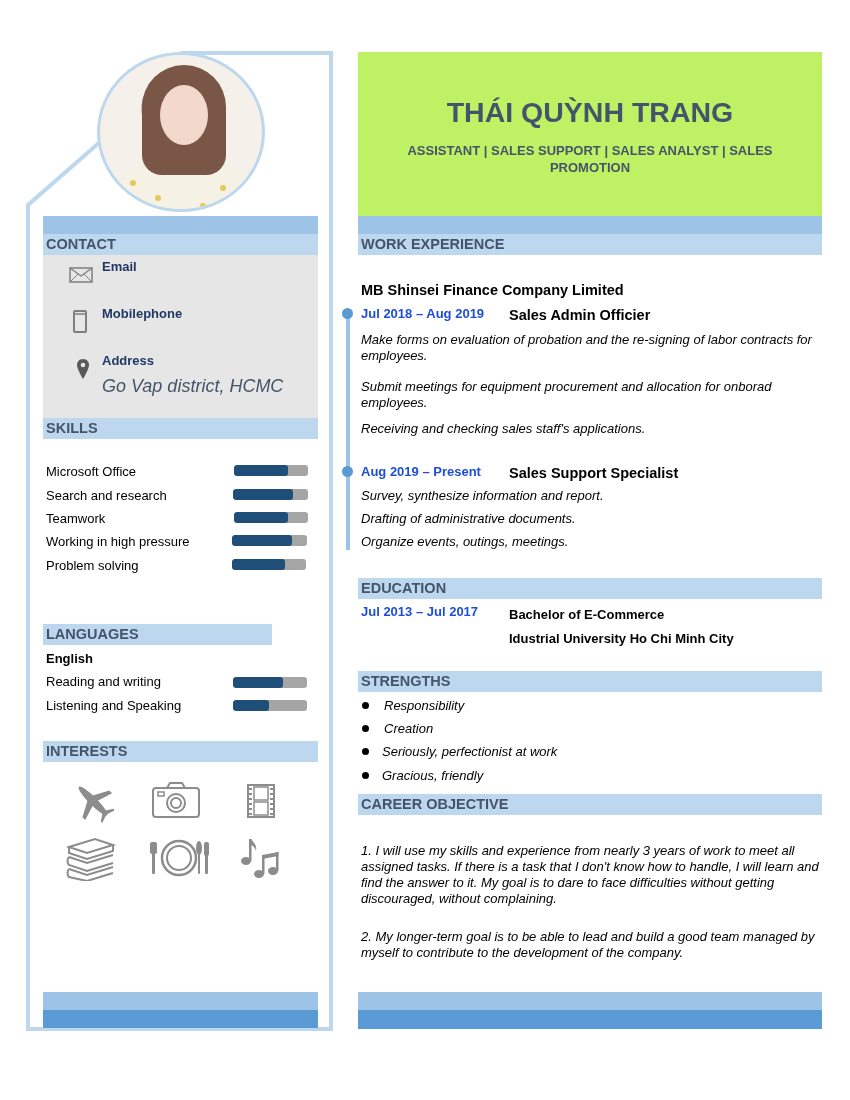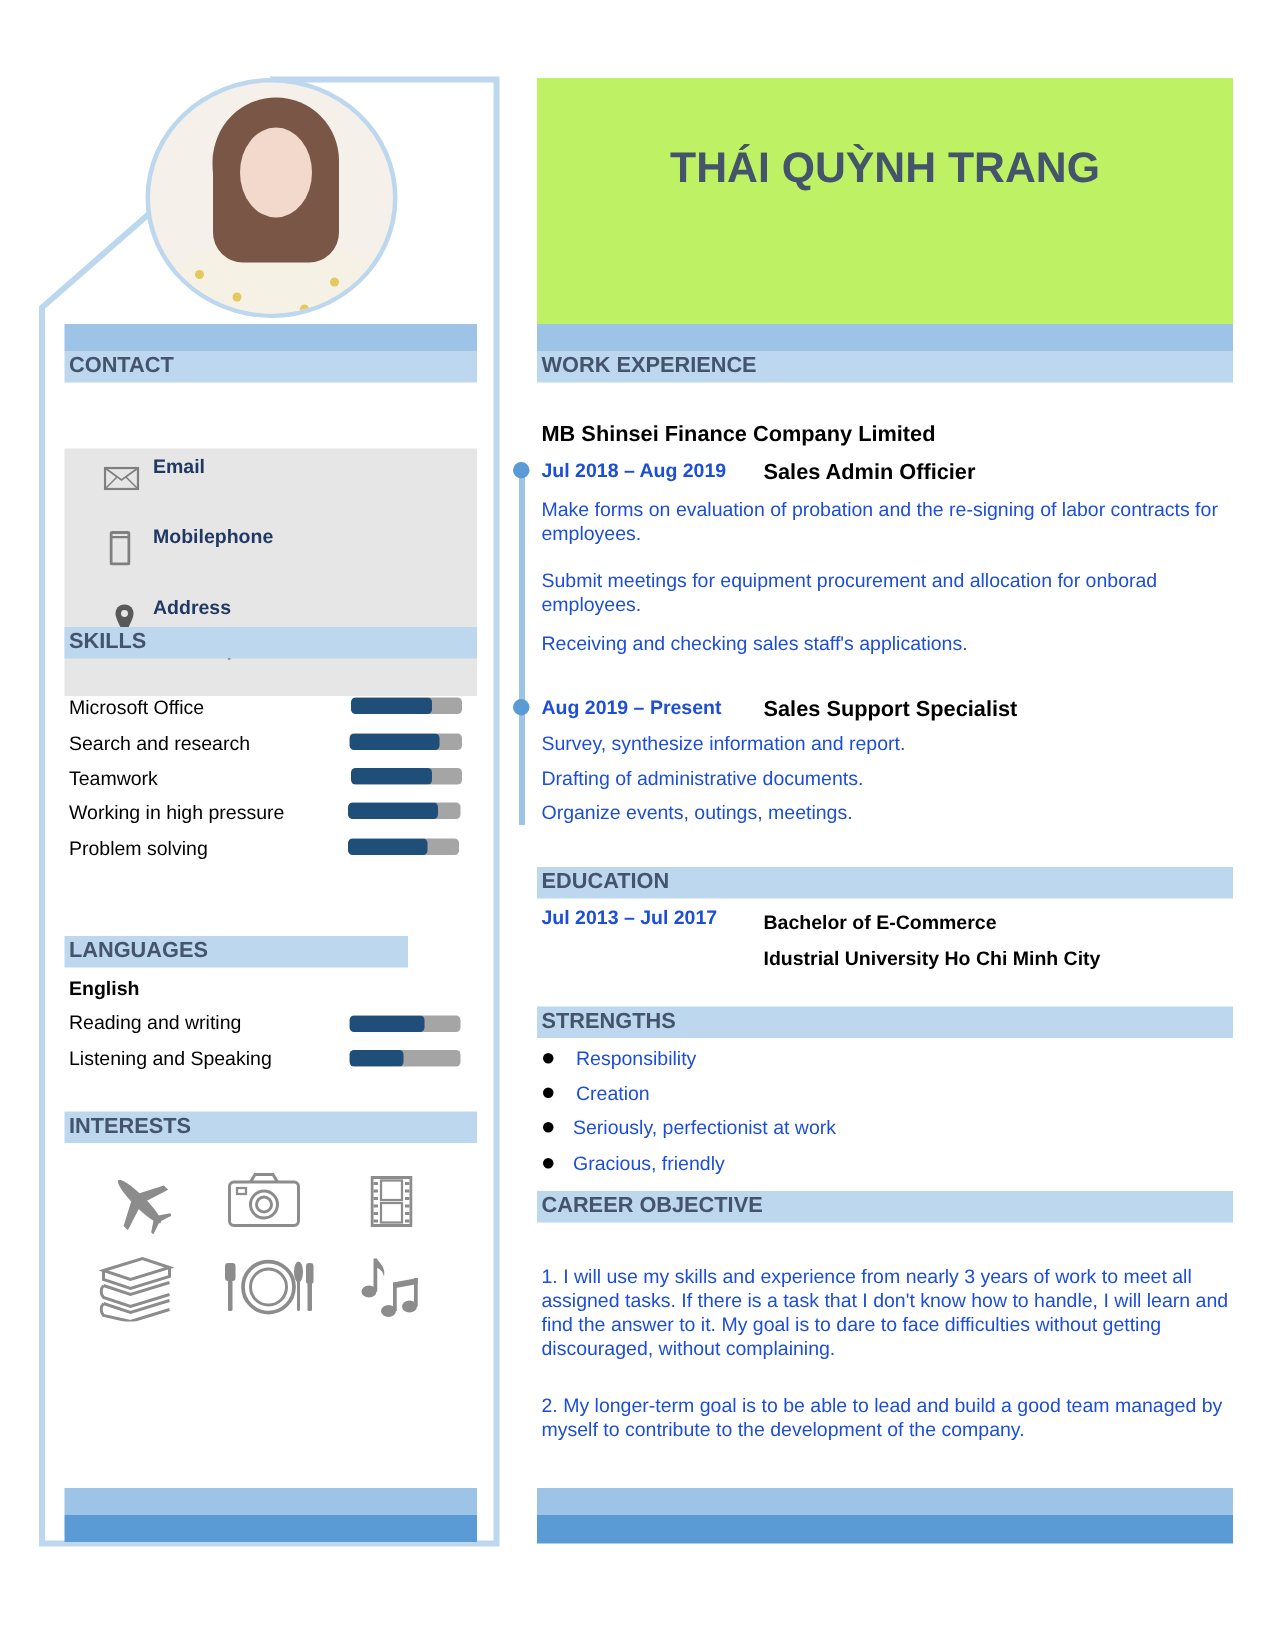--- a/index.html
+++ b/index.html
@@ -15,34 +15,34 @@
   .avatar .flower { position: absolute; width: 6px; height: 6px; border-radius: 50%; background: #e6c860; }
 
   .bar-dark { position: absolute; background: #9dc3e6; }
   .bar-darker { position: absolute; background: #5b9bd5; }
   .section-head { position: absolute; background: #bdd7ee; color: #44546a; font-weight: bold; font-size: 14.5px; padding-left: 3px; line-height: 20px; height: 21px; }
 
   .header-box { position: absolute; left: 358px; top: 52px; width: 464px; height: 164px; background: #bef264; text-align: center; }
   .name { position: absolute; left: 0; width: 100%; top: 44px; font-size: 28.5px; font-weight: bold; color: #44546a; }
   .subtitle { position: absolute; left: 30px; width: 404px; top: 90px; font-size: 13px; font-weight: bold; color: #44546a; line-height: 17px; }
 
-  .contact-box { position: absolute; left: 43px; top: 255px; width: 275px; height: 165px; background: #e7e6e6; margin-top: 44px; }
+  .contact-box { position: absolute; left: 43px; top: 255px; width: 275px; height: 165px; background: #e7e6e6; }
   .c-label { position: absolute; left: 59px; font-size: 13px; font-weight: bold; color: #1f3864; }
   .c-value { position: absolute; left: 59px; font-size: 18px; color: #44546a; font-style: italic; }
   .c-icon { position: absolute; }
 
   .txt { position: absolute; font-size: 13px; color: #000; white-space: nowrap; }
   .skill-bar { position: absolute; height: 11px; background: #a5a5a5; border-radius: 3px; overflow: hidden; width: 74px; }
   .skill-fill { height: 100%; background: #1f4e79; border-radius: 3px; }
 
   .timeline-line { position: absolute; left: 346px; top: 312px; width: 4px; height: 238px; background: #9dc3e6; }
   .dot { position: absolute; width: 11px; height: 11px; border-radius: 50%; background: #5b9bd5; }
   .date { position: absolute; font-size: 13px; font-weight: bold; color: #1d4ed8; white-space: nowrap; }
   .role { position: absolute; font-size: 14.5px; font-weight: bold; color: #000; white-space: nowrap; }
-  .ital { position: absolute; font-size: 13px; color: #1d4ed8; line-height: 16px; }
+  .ital { position: absolute; font-size: 13px; font-style: italic; color: #000000; line-height: 16px; }
   .bold13 { position: absolute; font-size: 13px; font-weight: bold; color: #000; white-space: nowrap; }
   .bullet { position: absolute; width: 7px; height: 7px; border-radius: 50%; background: #000; }
 
   .interest-icon { position: absolute; }
 </style>
 </head>
 <body>
 
 <svg class="frame-svg" viewBox="0 0 850 1100">
   <polyline points="180,53 331,53 331,1029 28,1029 28,205 100,142" fill="none" stroke="#bdd7ee" stroke-width="4"></polyline>
@@ -53,20 +53,21 @@
   <div class="hair"></div>
   <div class="face"></div>
   <div class="flower" style="left:30px;top:125px"></div>
   <div class="flower" style="left:55px;top:140px"></div>
   <div class="flower" style="left:120px;top:130px"></div>
   <div class="flower" style="left:100px;top:148px"></div>
 </div>
 
 <div class="header-box">
   <div class="name">THÁI QUỲNH TRANG</div>
+  <div class="subtitle">ASSISTANT | SALES SUPPORT | SALES ANALYST | SALES PROMOTION</div>
 </div>
 
 <div class="bar-dark" style="left:43px;top:216px;width:275px;height:18px"></div>
 <div class="bar-dark" style="left:358px;top:216px;width:464px;height:18px"></div>
 
 <div class="section-head" style="left:43px;top:234px;width:275px">CONTACT</div>
 <div class="contact-box">
   <svg class="c-icon" style="left:26px;top:12px" width="24" height="16" viewBox="0 0 24 16">
     <rect x="1" y="1" width="22" height="14" fill="none" stroke="#7f7f7f" stroke-width="1.5"></rect>
     <polyline points="1,1 12,9 23,1" fill="none" stroke="#7f7f7f" stroke-width="1.2"></polyline>

